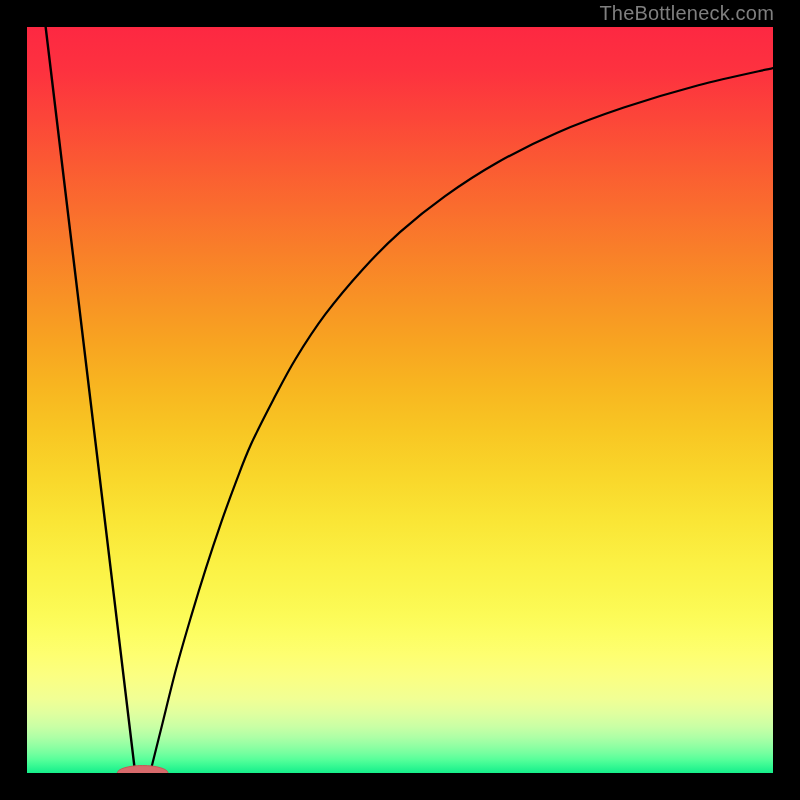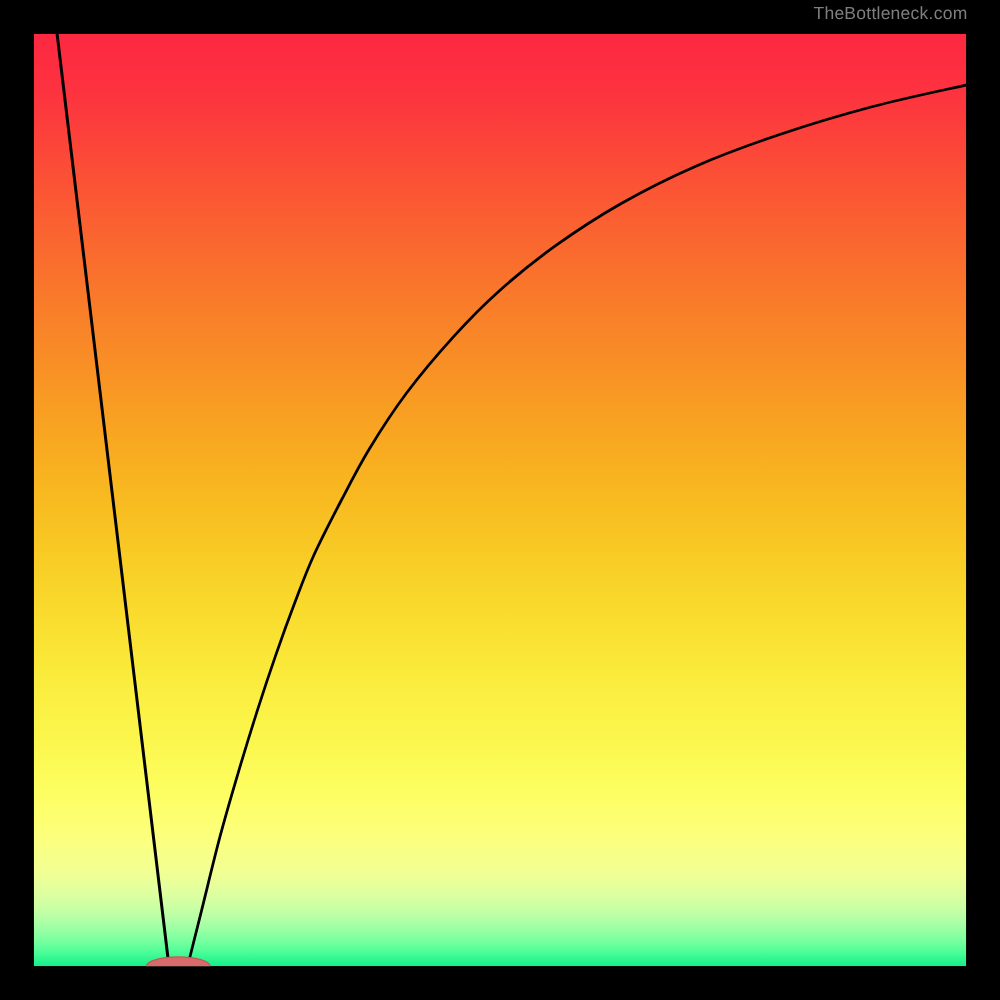--- a/index.html
+++ b/index.html
@@ -24,21 +24,21 @@
     top: 0;
     width: 746px;
     height: 746px;
     display: block;
   }
   .watermark {
     position: absolute;
     right: 26px;
     top: 2px;
     font-family: Arial, Helvetica, sans-serif;
-    font-size: 14px;
+    font-size: 20px;
     color: #7f7f7f;
     letter-spacing: 0.2px;
   }
 </style>
 </head>
 <body>
 
 <div class="frame">
   <svg class="plot" viewBox="0 0 746 746" preserveAspectRatio="none">
     <defs>

